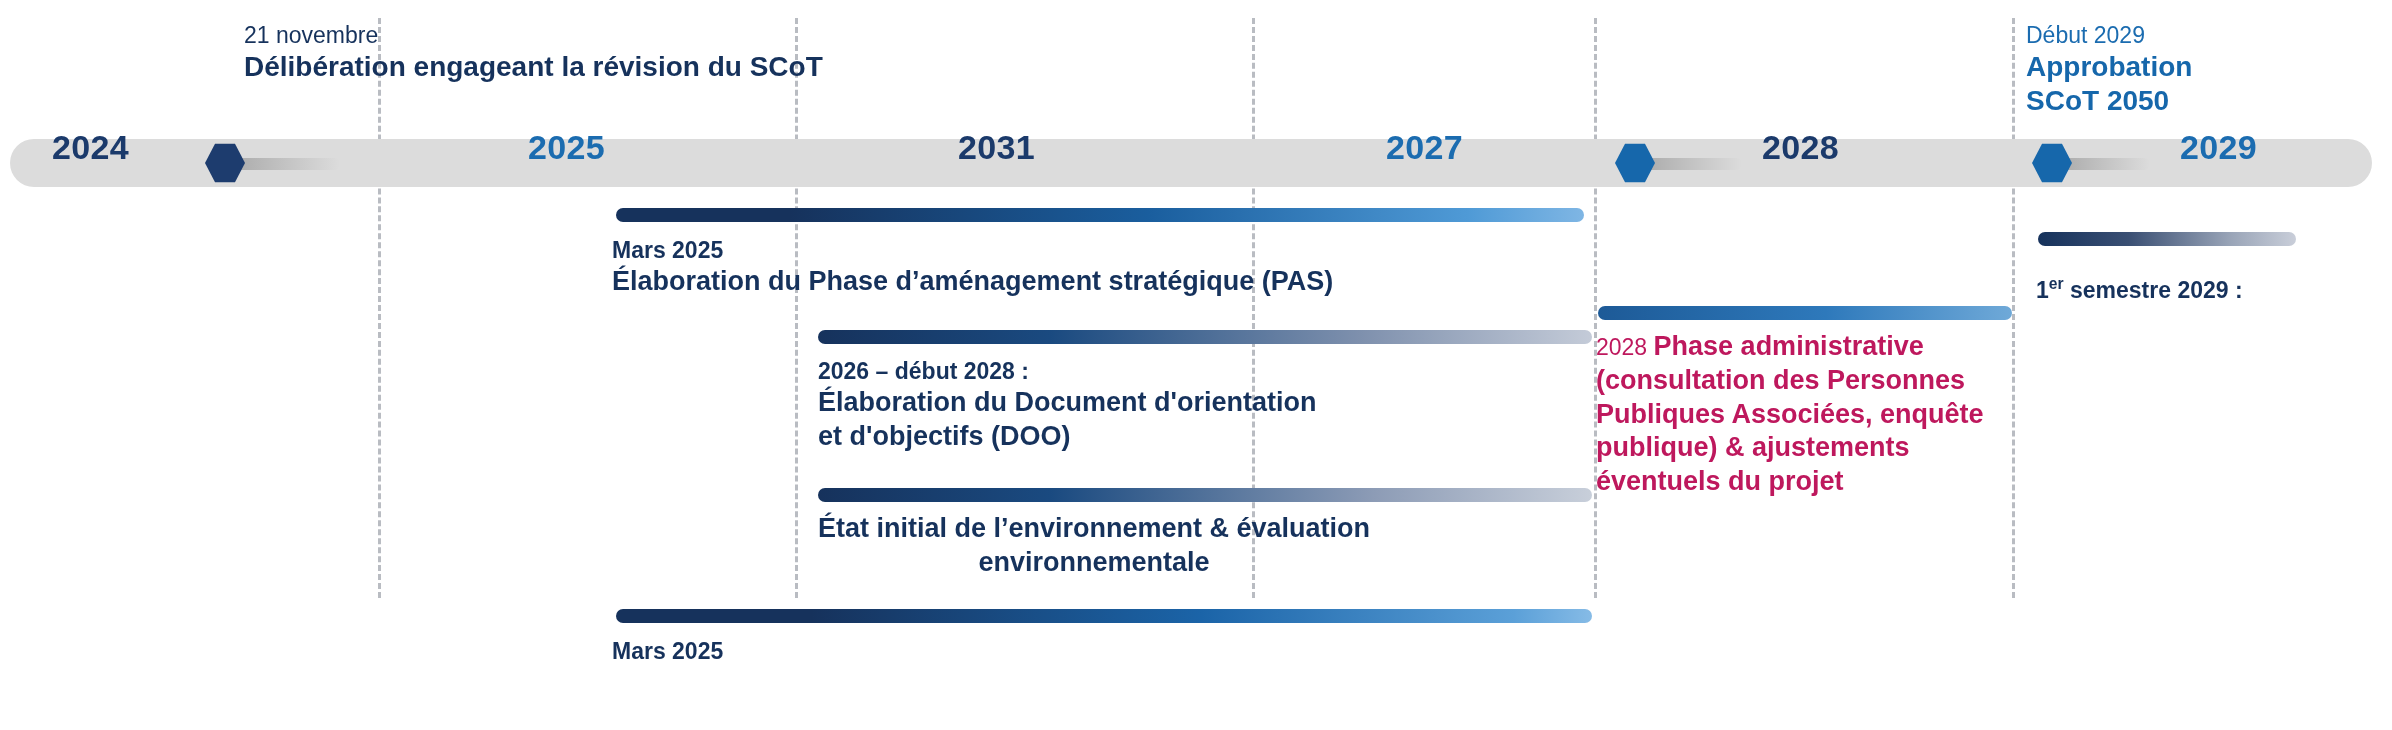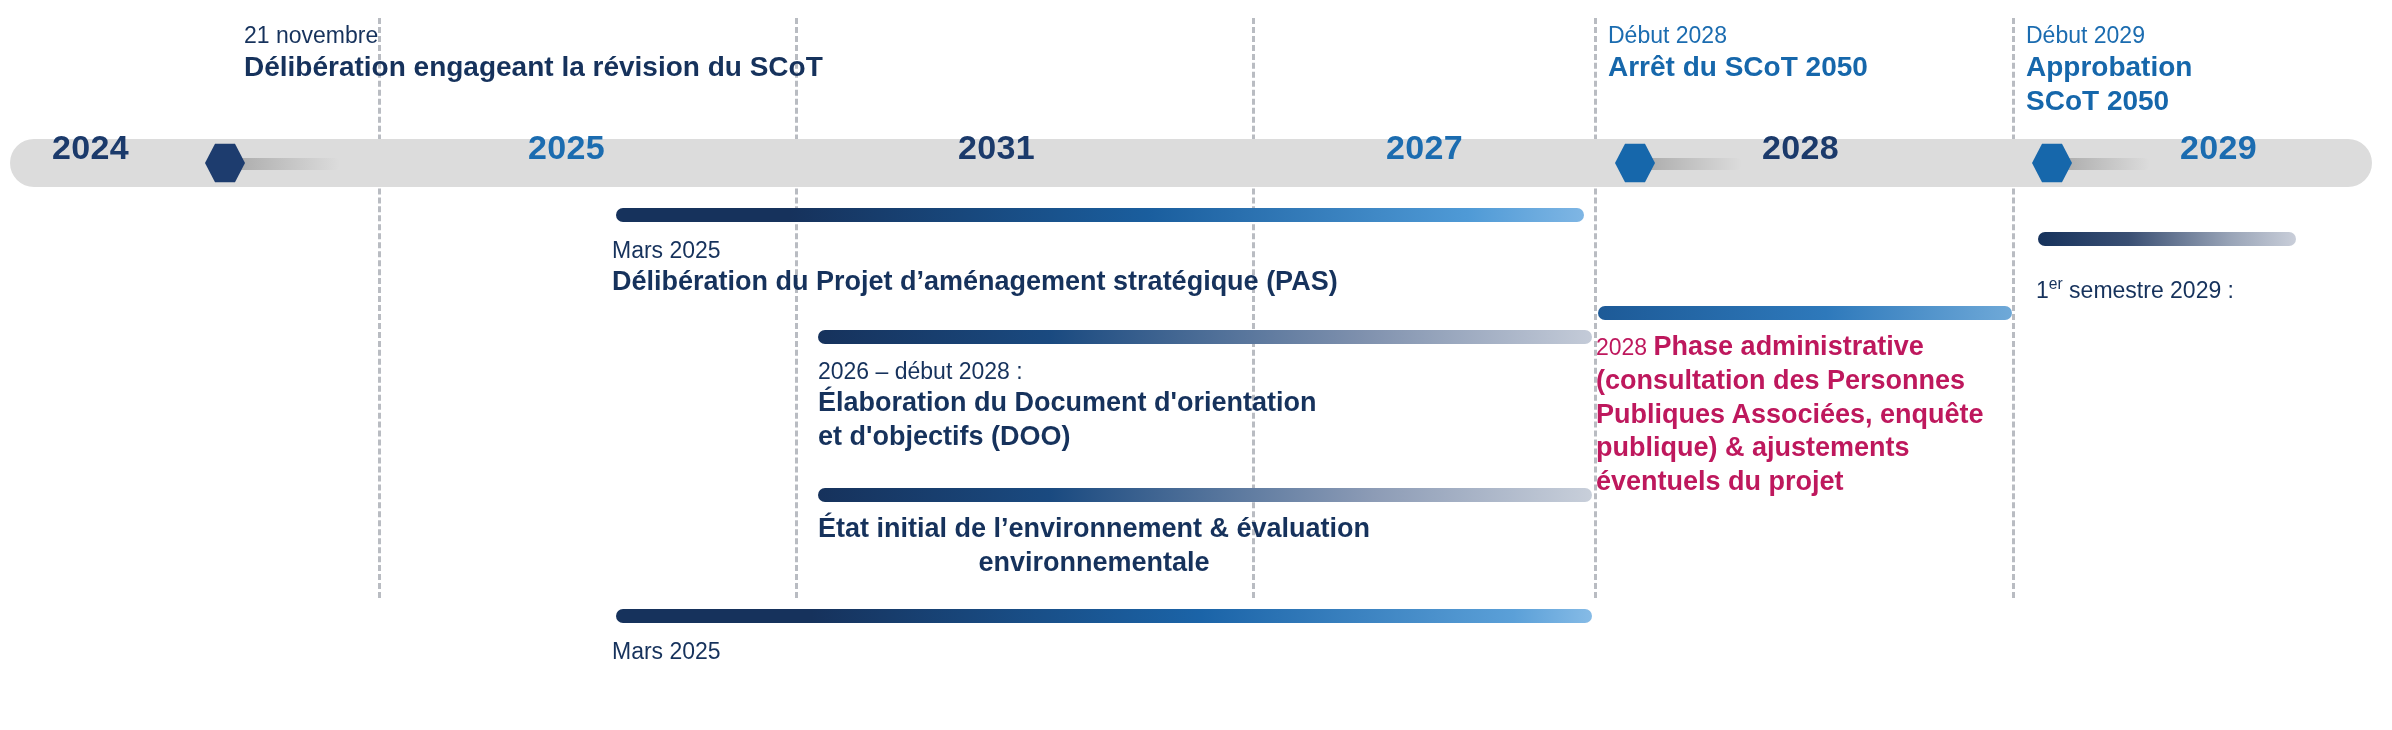--- a/index.html
+++ b/index.html
@@ -101,20 +101,21 @@
 
   
   .phase-text {
     position: absolute;
   }
   .phase-text .p-date {
     font-size: 23px;
     color: #16325c;
     line-height: 1.25;
     white-space: pre-line;
+    font-weight: bold;
   }
   .phase-text .p-title {
     font-size: 27px;
     font-weight: bold;
     color: #16325c;
     line-height: 1.25;
     white-space: pre-line;
   }
   .phase-text .inline-wrap {
     font-size: 27px;
@@ -140,24 +141,20 @@
   <div class="vguide" style="left:795px; top:18px; height:580px;"></div>
   <div class="vguide" style="left:1252px; top:18px; height:580px;"></div>
   <div class="vguide" style="left:1594px; top:18px; height:580px;"></div>
   <div class="vguide" style="left:2012px; top:18px; height:580px;"></div>
 
   <div class="milestone" style="left:196px; top:22px;margin-left:48px;">
     <div class="ms-date dark">21 novembre</div>
     <div class="ms-title">Délibération engageant la révision du SCoT</div>
   </div>
 
-  <div class="milestone" style="left:1608px; top:22px;">
-    <div class="ms-date">Début 2028</div>
-    <div class="ms-title blue">Arrêt du SCoT 2050</div>
-  </div>
 
   <div class="milestone" style="left:2026px; top:22px;">
     <div class="ms-date">Début 2029</div>
     <div class="ms-title blue">Approbation
 SCoT 2050</div>
   </div>
 
   <div class="axis-bar"></div>
 
   <div class="year-label dark" style="left:52px;">2024</div>
@@ -172,21 +169,21 @@
 
   <div class="hex-shadow" style="left:1632px; width:110px;"></div>
   <div class="hex blue" style="left:1615px;"></div>
 
   <div class="hex-shadow" style="left:2050px; width:100px;"></div>
   <div class="hex blue" style="left:2032px;"></div>
 
   <div class="bar" style="left:616px; top:208px; width:968px; background:linear-gradient(to right,#16325c 0%,#16325c 18%,#1a5e9e 55%,#4f9ad6 88%,#7fb6e4 100%);"></div>
   <div class="phase-text" style="left:612px; top:236px;">
     <div class="p-date">Mars 2025</div>
-    <div class="p-title">Délibération du Projet d’aménagement stratégique (PAS)</div>
+    <div class="p-title">Élaboration du Phase d’aménagement stratégique (PAS)</div>
   </div>
 
   <div class="bar" style="left:818px; top:330px; width:774px; background:linear-gradient(to right,#16325c 0%,#1a4a80 30%,#7e90ad 70%,#c4cbd8 100%);"></div>
   <div class="phase-text" style="left:818px; top:357px;">
     <div class="p-date">2026 – début 2028 :</div>
     <div class="p-title">Élaboration du Document d'orientation
 et d'objectifs (DOO)</div>
   </div>
 
   <div class="bar" style="left:818px; top:488px; width:774px; background:linear-gradient(to right,#16325c 0%,#1a4a80 30%,#8d9cb6 72%,#c8cfda 100%);"></div>

